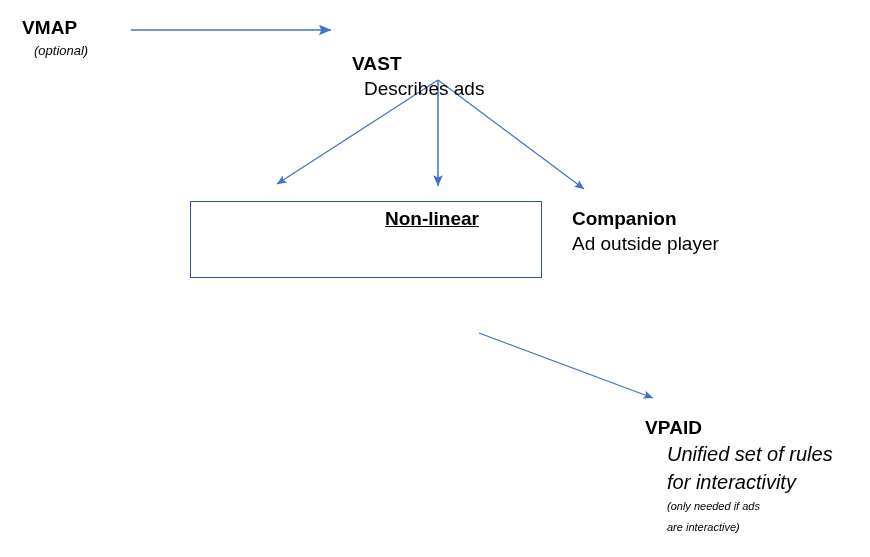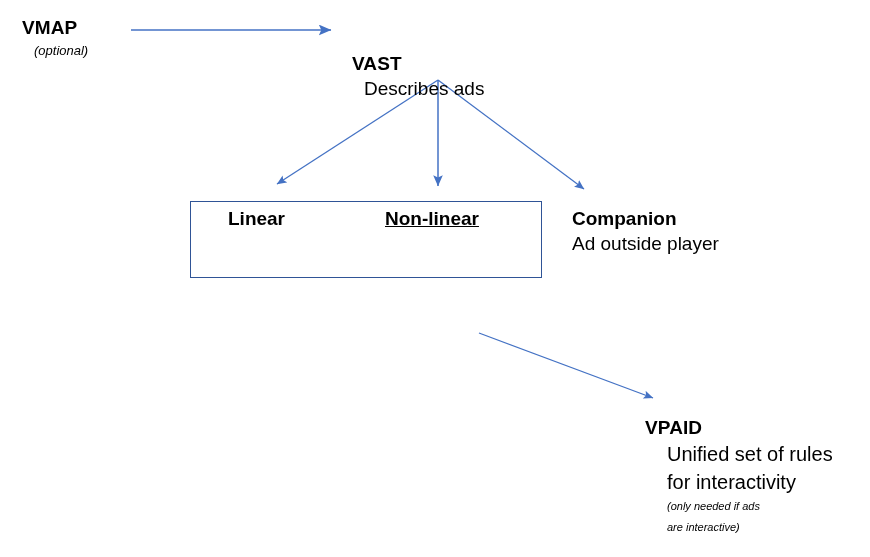--- a/index.html
+++ b/index.html
@@ -39,21 +39,21 @@
     line-height: 26px;
     font-weight: normal;
   }
   .node-note {
     font-size: 13px;
     line-height: 21px;
     font-style: italic;
     font-weight: normal;
   }
   .indent-1 { padding-left: 12px; }
-  .indent-2 { padding-left: 22px; }
+  .indent-2 { padding-left: 22px; font-style: italic; }
 
   
   #node-vmap { left: 22px; top: 16px; }
 
   
   #node-vast { left: 352px; top: 16px; margin-top: 36px; }
 
   
   #types-box {
     position: absolute;
@@ -127,21 +127,20 @@
   </div>
 
   <div class="node" id="node-vast">
     <div class="node-title">VAST</div>
     <div class="node-desc indent-1">Describes ads</div>
   </div>
 
   <div id="types-box"></div>
 
   <div class="type-col" id="type-linear">
-    <div class="type-title">Linear</div>
   </div>
 
   <div class="type-col" id="type-nonlinear">
     <div class="type-title">Non-linear</div>
   </div>
 
   <div class="type-col" id="type-companion">
     <div class="type-title">Companion</div>
     <div class="type-sub">Ad outside player</div>
   </div>

